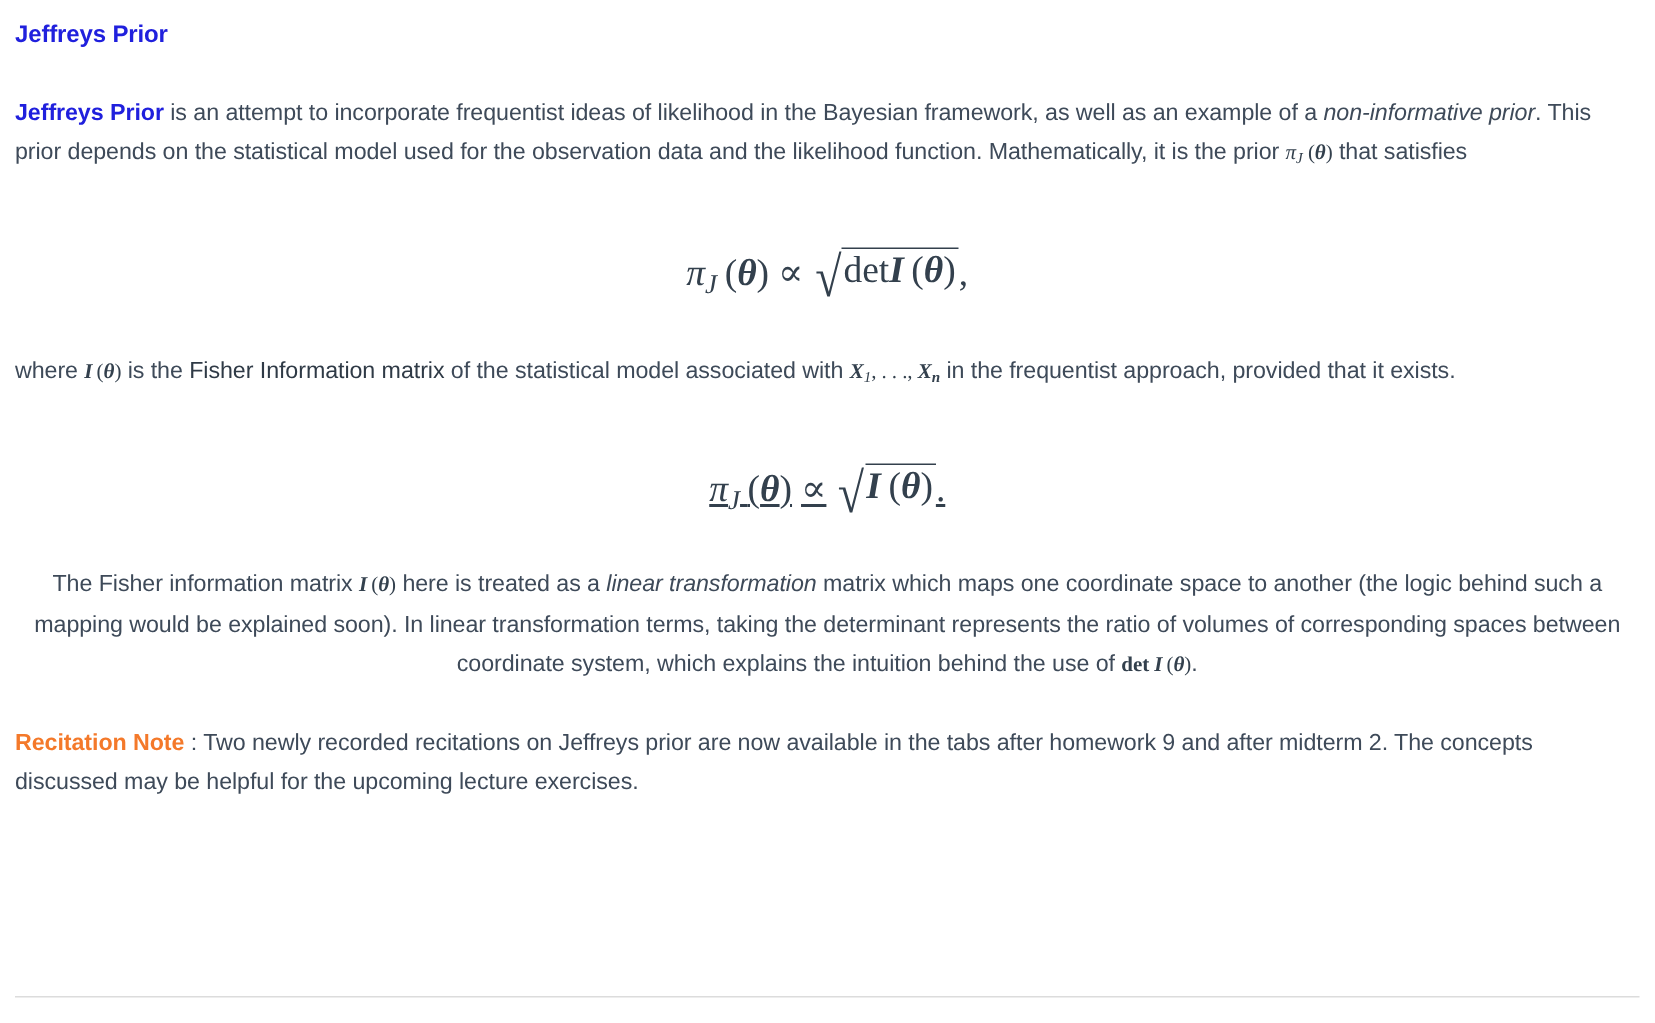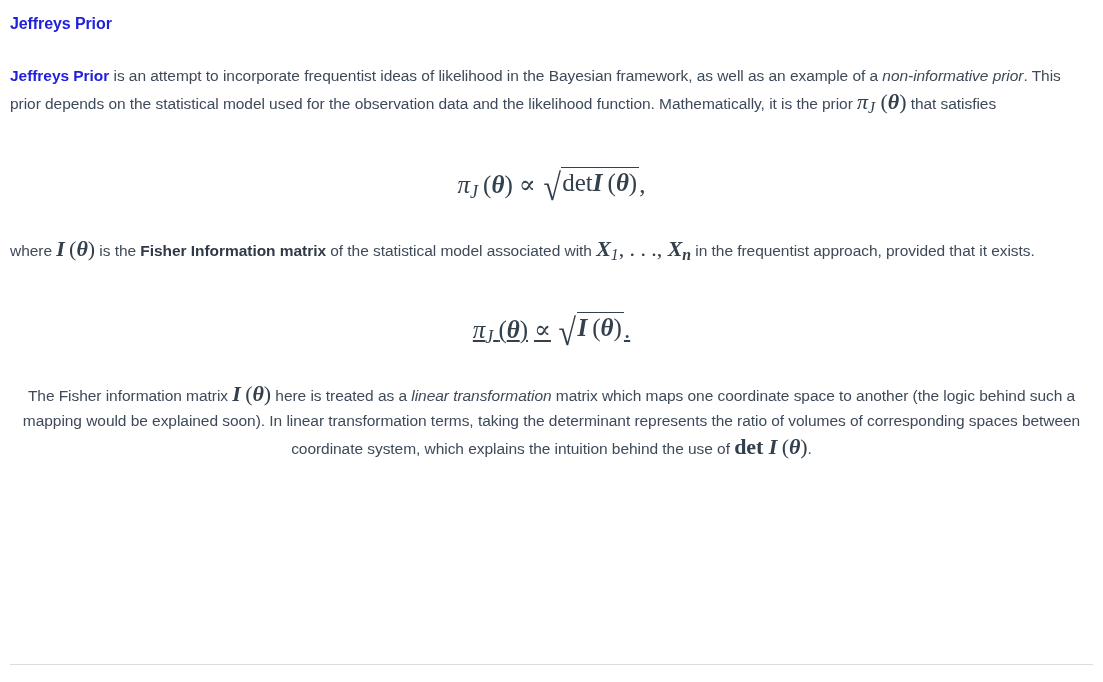--- a/index.html
+++ b/index.html
@@ -42,21 +42,21 @@
   .para-onevar { padding-top: 27px; }
   .para-fisher { padding-top: 29px; text-align: center; }
   .para-note    { padding-top: 27px; }
 
   .strong-blue {
     color: #2020dd;
     font-weight: bold;
   }
   .strong-dark {
     color: #2f3a46;
-    font-weight: bold;
+    font-weight: normal;
   }
   .em {
     font-style: italic;
   }
   .note-label {
     color: #f4792a;
     font-weight: bold;
   }
 
   
@@ -68,21 +68,21 @@
   .mi { font-style: italic; }
   .mi-b { font-style: italic; font-weight: bold; }
   .mup { font-style: normal; }
   .sub {
     font-size: 0.72em;
     vertical-align: -0.28em;
     font-style: italic;
   }
   .inline-math {
     font-family: "Liberation Serif", "DejaVu Serif", serif;
-    font-size: 22px;
+    font-size: 14px;
     color: #33404d;
     white-space: nowrap;
   }
   .display-math {
     text-align: center;
     font-family: "Liberation Serif", "DejaVu Serif", serif;
     font-size: 25px;
     color: #33404d;
   }
   .eq1 { padding-top: 48px; }
@@ -141,16 +141,19 @@
 
 
   <div class="display-math eq2">
     <span class="math"><span class="mi">π</span><span class="sub">J</span> <span class="mup">(</span><span class="mi-b">θ</span><span class="mup">)</span><span class="prop">∝</span><span class="sqrt"><span class="radsign">√</span><span class="radicand"><span class="mi-b">I</span> <span class="mup">(</span><span class="mi-b">θ</span><span class="mup">)</span></span></span><span class="mup">.</span></span>
   </div>
 
   <p class="para para-fisher">
     <span>The Fisher information matrix </span><span class="inline-math"><span class="mi-b">I</span> <span class="mup">(</span><span class="mi-b">θ</span><span class="mup">)</span></span><span> here is treated as a </span><span class="em">linear transformation</span><span> matrix which maps one coordinate space to another (the logic behind such a mapping would be explained soon). In linear transformation terms, taking the determinant represents the ratio of volumes of corresponding spaces between coordinate system, which explains the intuition behind the use of </span><span class="inline-math"><span class="mup" style="font-weight:bold">det</span> <span class="mi-b">I</span> <span class="mup">(</span><span class="mi-b">θ</span><span class="mup">)</span></span><span>.</span>
   </p>
 
+  <p class="para para-note">
+    <span class="note-label">Recitation Note</span><span> : </span><span>Two newly recorded recitations on Jeffreys prior are now available in the tabs after homework 9 and after midterm 2. The concepts discussed may be helpful for the upcoming lecture exercises.</span>
+  </p>
 
   <div class="divider"></div>
 
 </div>
 
 </body></html>

